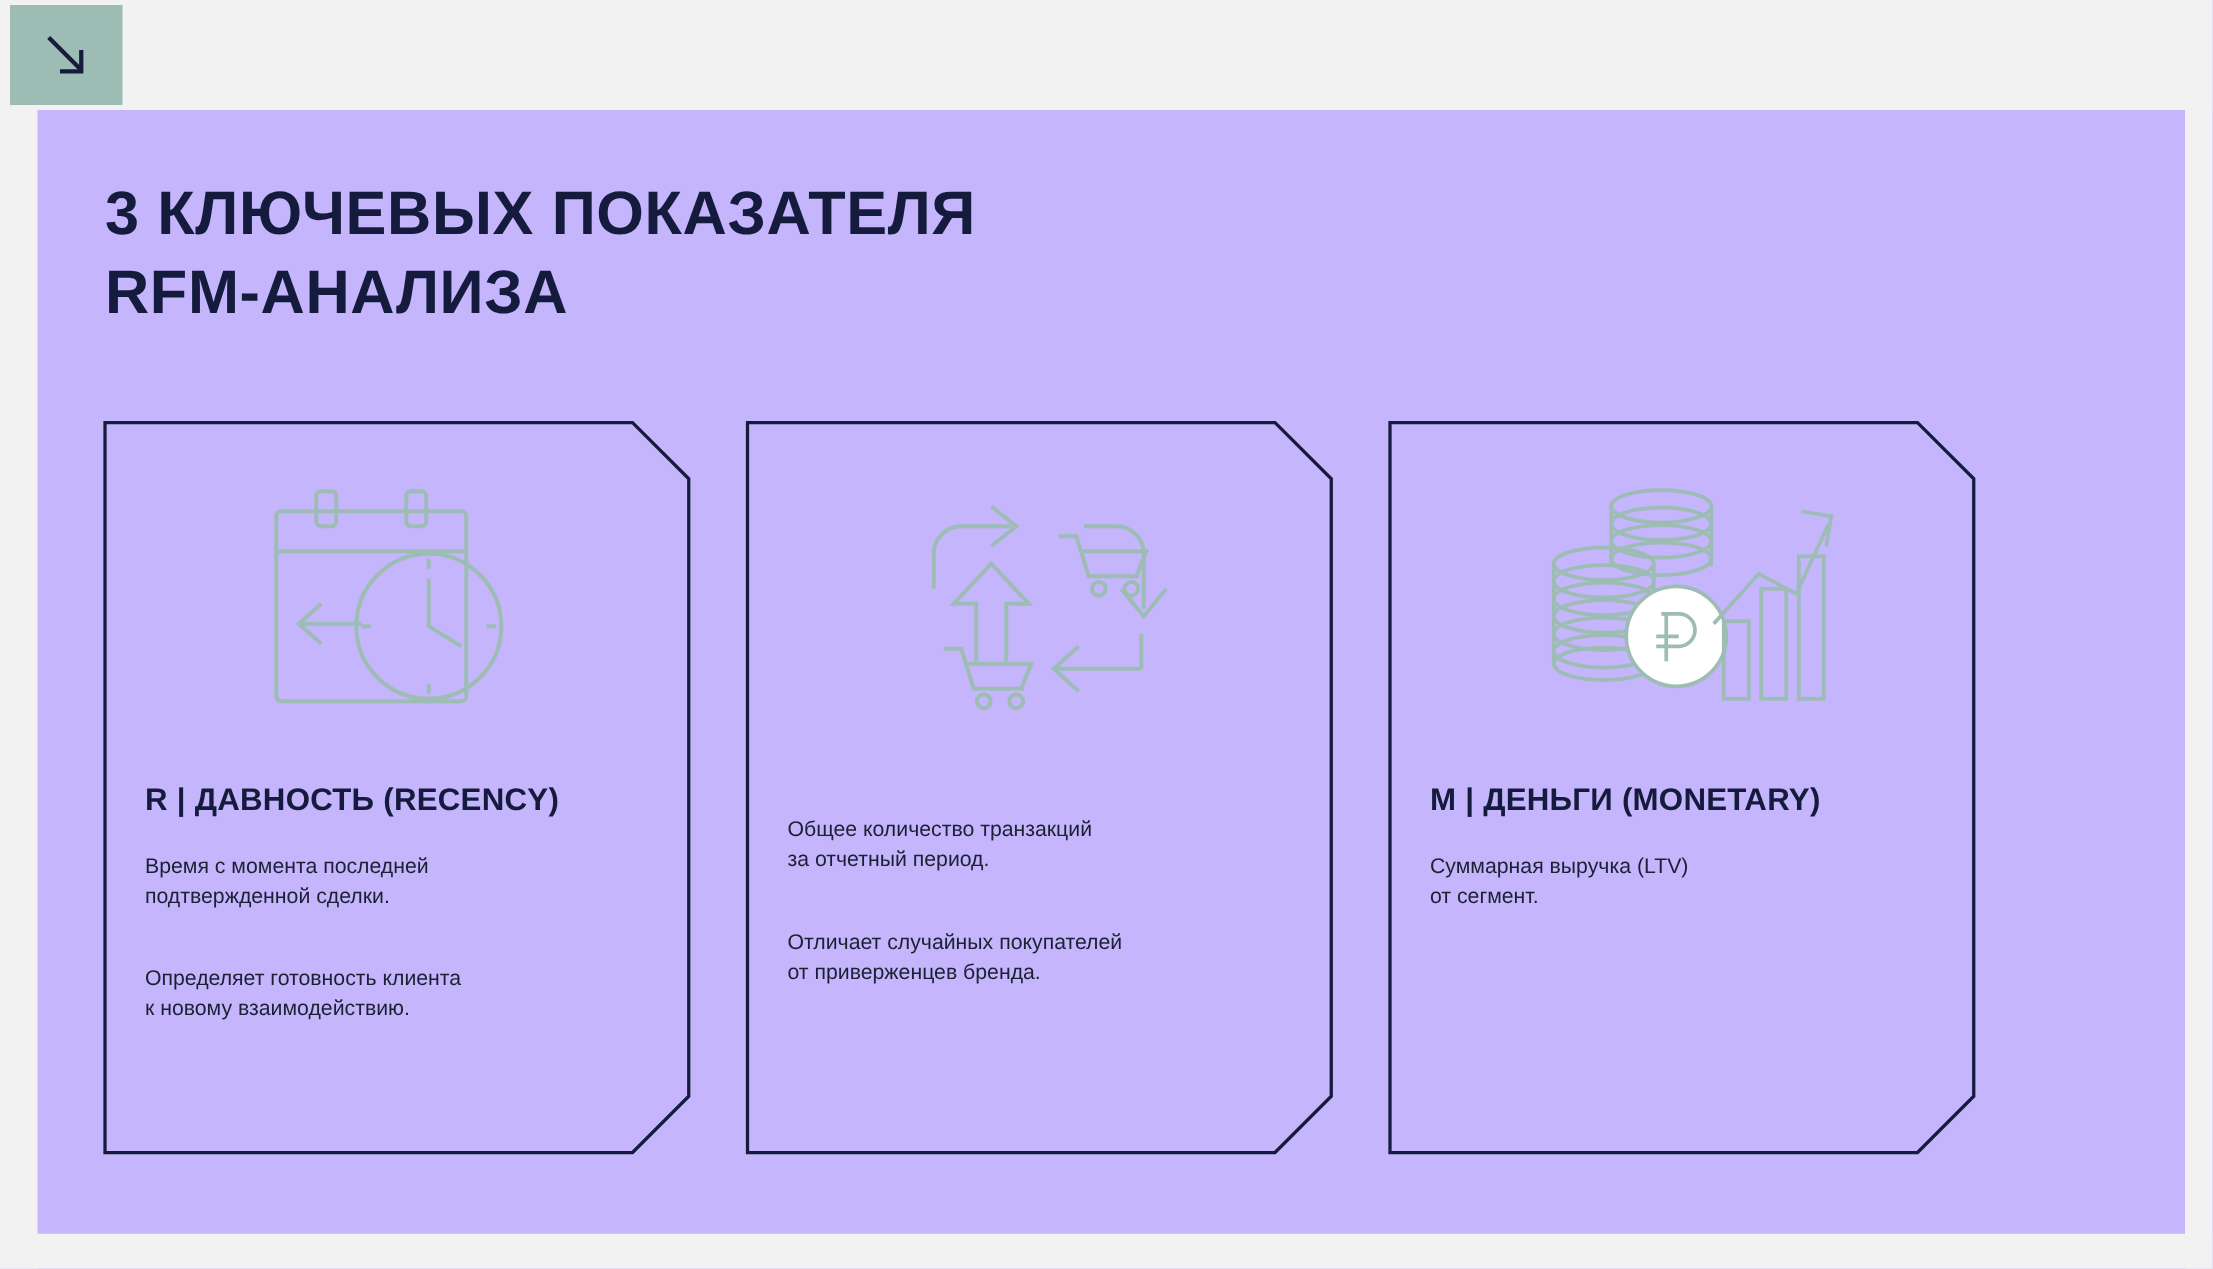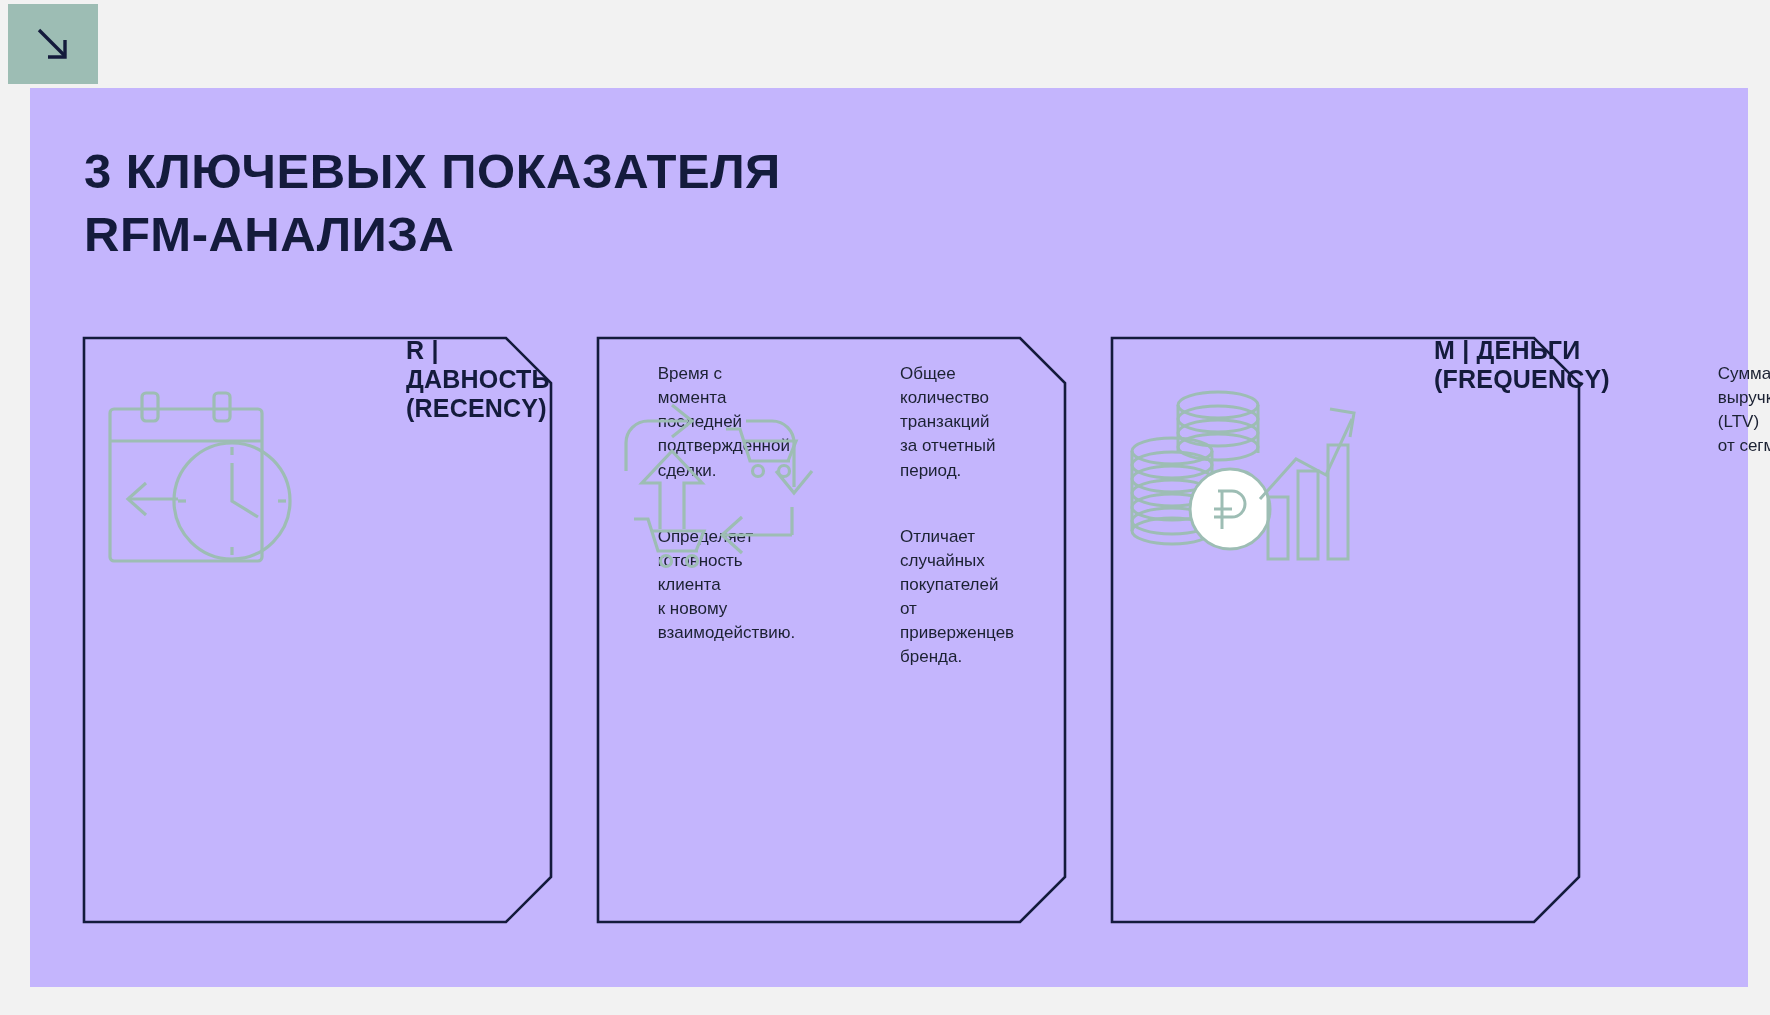--- a/index.html
+++ b/index.html
@@ -88,22 +88,21 @@
 
   .card-bg {
     position: absolute;
     inset: 0;
   }
 
   .card-inner {
     position: absolute;
     inset: 0;
     display: flex;
-    flex-direction: row;
-    gap: 40px;
+    flex-direction: column;
   }
 
   .card-icon {
     height: 290px;
     display: flex;
     align-items: center;
     justify-content: center;
     padding-top: 6px;
   }
 
@@ -264,21 +263,21 @@
 
               <rect x="158" y="118" width="20" height="62"></rect>
               <rect x="188" y="92" width="20" height="88"></rect>
               <rect x="218" y="66" width="20" height="114"></rect>
 
               <path d="M150 120 L186 80 L216 96 L242 40"></path>
               <path d="M220 30 L244 34 L240 58"></path>
             </g>
           </svg>
         </div>
-        <div class="card-heading">M | ДЕНЬГИ (FREQUENCY)</div>
+        <div class="card-heading">M | ДЕНЬГИ (MONETARY)</div>
         <div class="card-body">
           <div class="card-text">Суммарная выручка (LTV)
 от сегмент.</div>
         </div>
       </div>
     </div>
 
   </div>
 </div>
 

